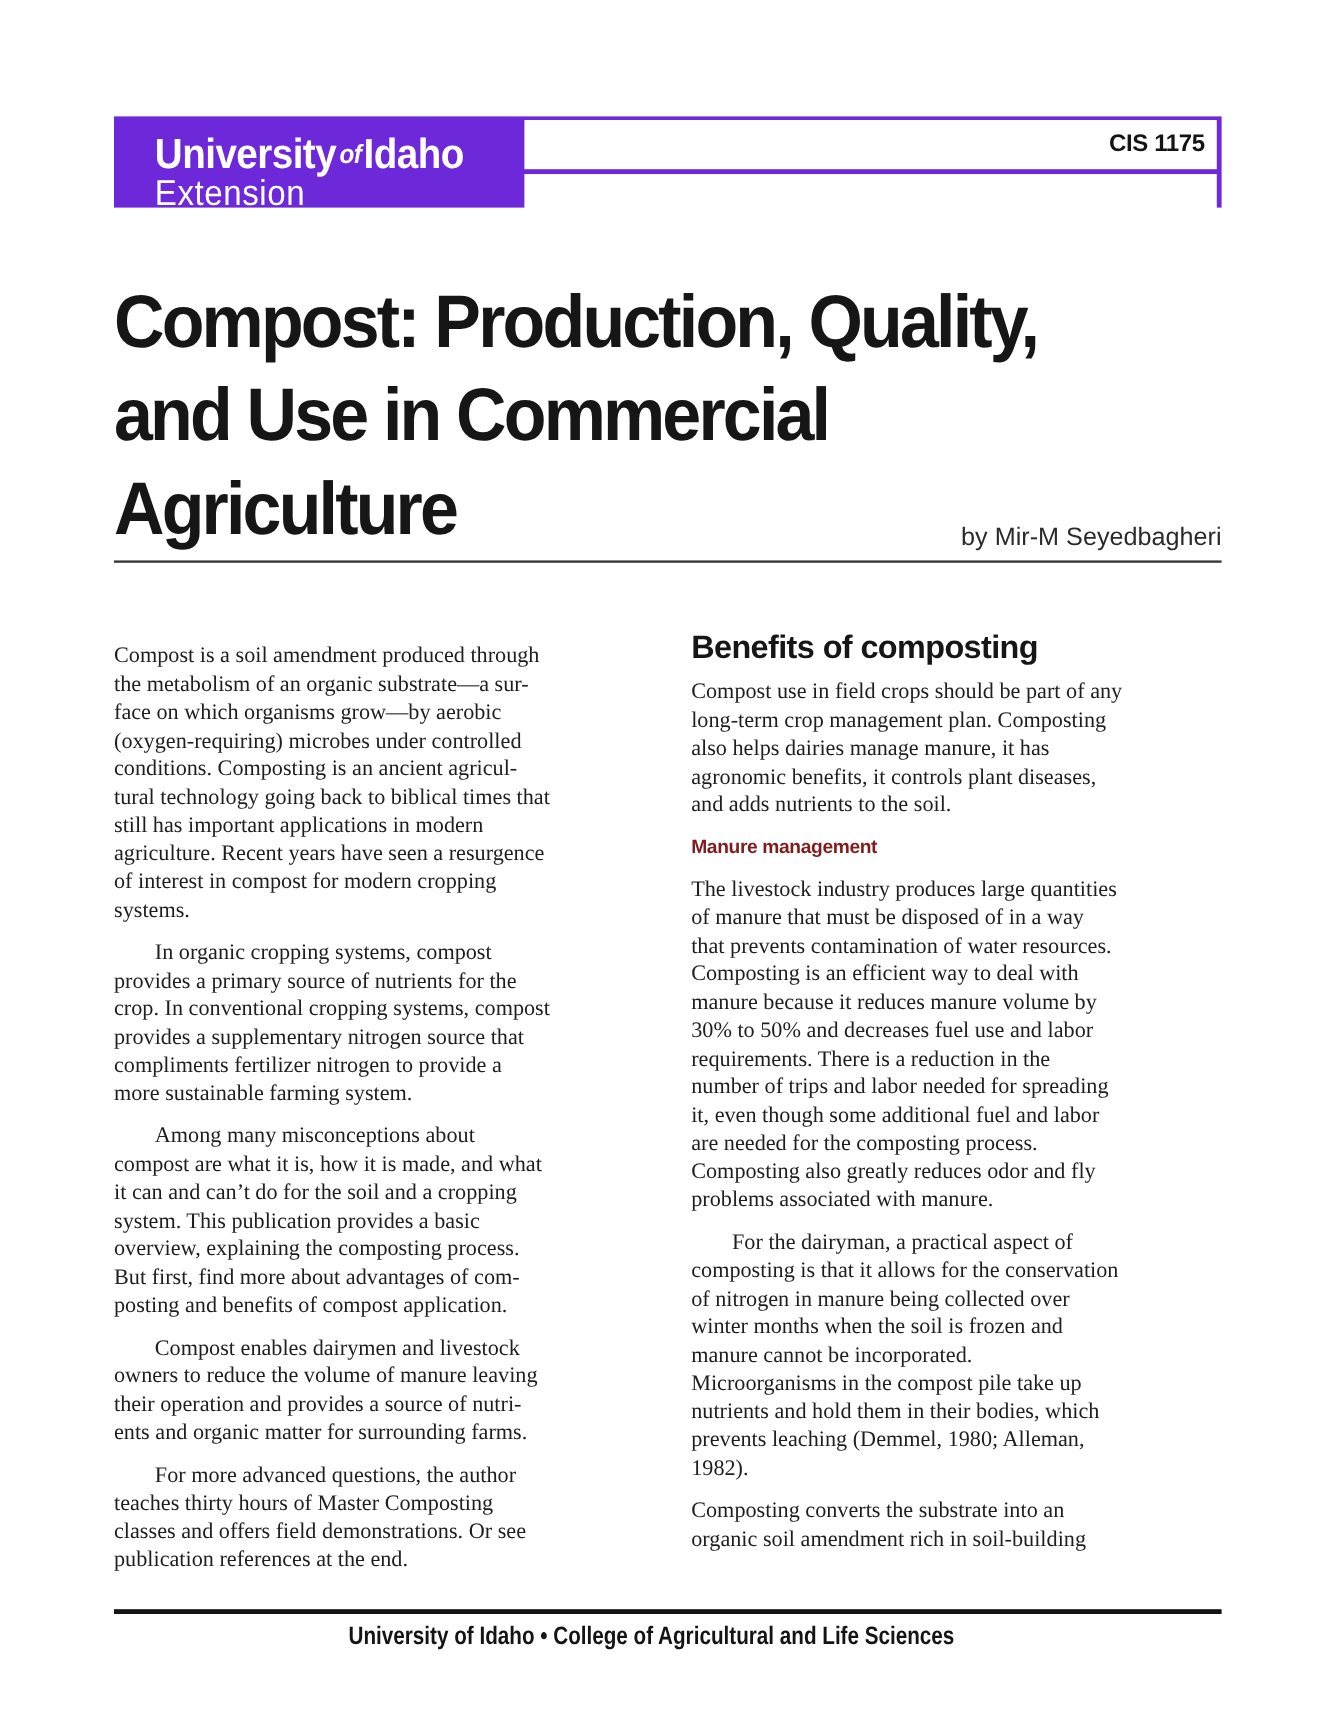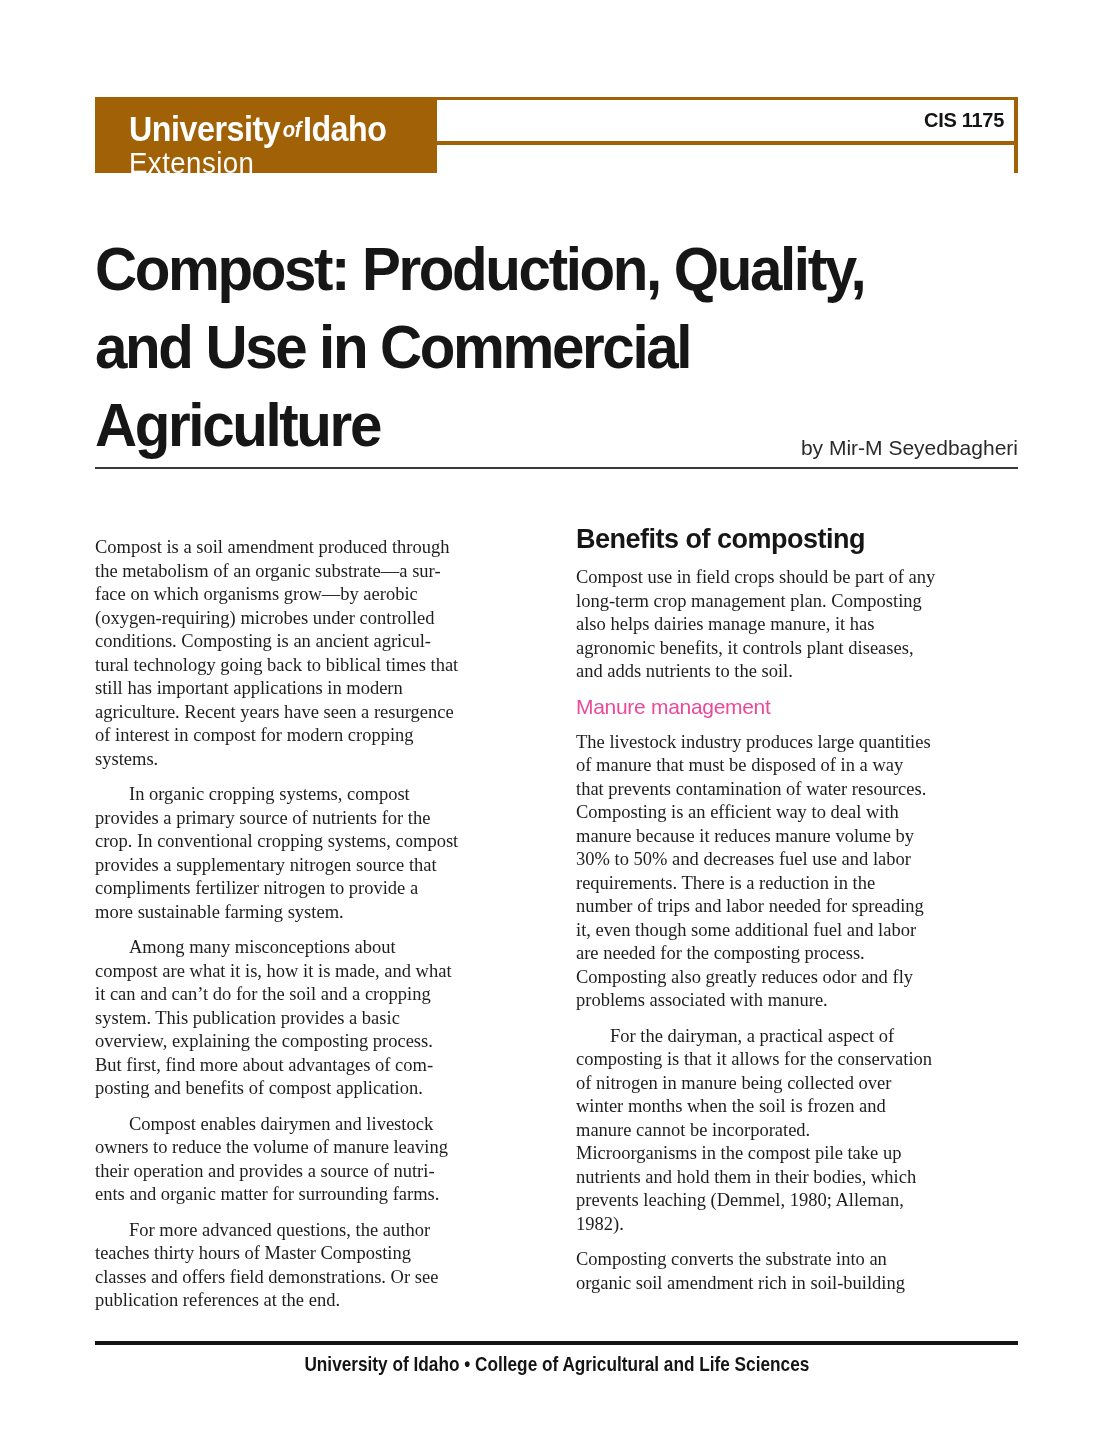--- a/index.html
+++ b/index.html
@@ -9,21 +9,21 @@
     background:#ffffff;
     margin:0 auto;
     font-family:"Liberation Serif",serif;
     color:#1e1e1e;
     overflow:hidden;
   }
   
   .masthead{
     position:absolute;left:95px;top:97px;
     width:923px;height:76px;
-    background:#a16207;
+    background:#6d28d9;
   }
   .logo{
     position:absolute;left:34px;top:13px;
     color:#ffffff;
     font-family:"Liberation Sans",sans-serif;
     transform:scaleX(0.92);transform-origin:left top;
     white-space:nowrap;
   }
   .logo-line1{font-size:35px;font-weight:bold;letter-spacing:-0.5px;line-height:37px;}
   .logo-of{font-style:italic;font-size:22px;font-weight:bold;vertical-align:4px;margin:0 2px 0 3px;}
@@ -70,37 +70,37 @@
   .col{width:442px;flex:0 0 442px;}
   .col h2{
     margin:0 0 9px 0;
     font-family:"Liberation Sans",sans-serif;
     font-weight:bold;font-size:27px;line-height:30px;
     letter-spacing:-0.5px;color:#161616;
   }
   .col h3{
     margin:11px 0 7px 0;
     font-family:"Liberation Sans",sans-serif;
-    font-weight:normal;font-size:21px;line-height:24px;
-    letter-spacing:-0.3px;color:#ec4899;
+    font-weight:bold;font-size:16px;line-height:24px;
+    letter-spacing:-0.3px;color:#7f1d1d;
   }
   .body{
     margin:12px 0 9px 0;
     font-size:18.5px;line-height:23.5px;
     white-space:pre-line;
     color:#1e1e1e;
   }
   .indent{text-indent:34px;}
   
   .rule-thick{
     position:absolute;left:95px;top:1341px;
     width:923px;height:4px;background:#141414;
   }
   .footer{
-    position:absolute;left:95px;top:1352px;
+    position:absolute;left:81px;top:1352px;
     width:923px;text-align:center;
   }
   .footer-text{
     display:inline-block;
     font-family:"Liberation Sans",sans-serif;
     font-weight:bold;font-size:21px;color:#141414;
     transform:scaleX(0.82);transform-origin:center top;
     white-space:nowrap;
   }
 </style>

